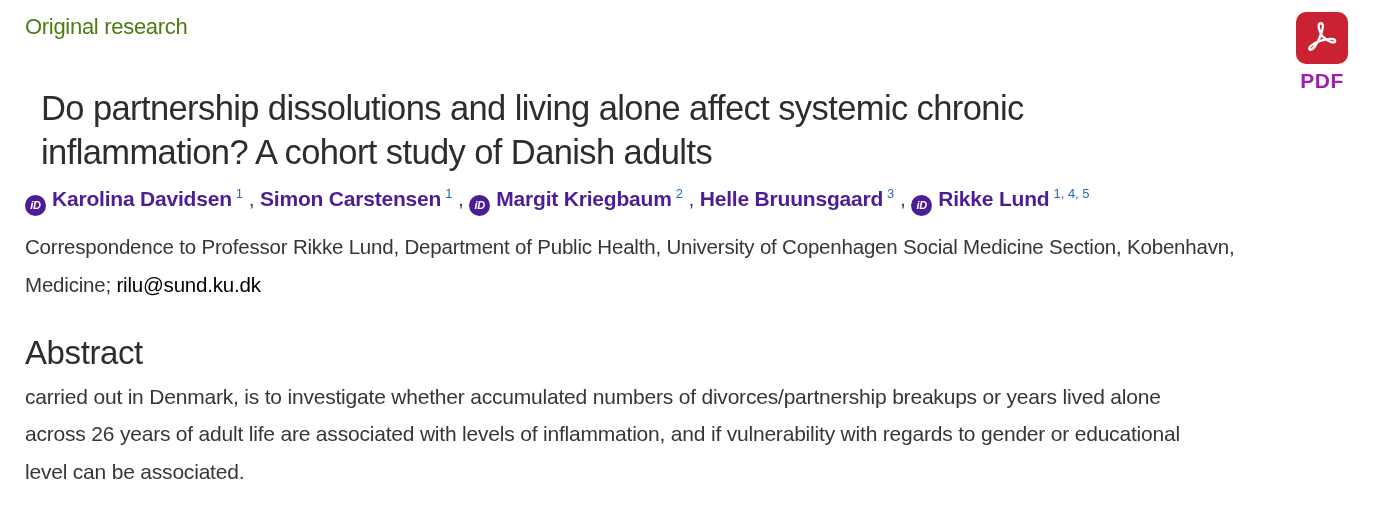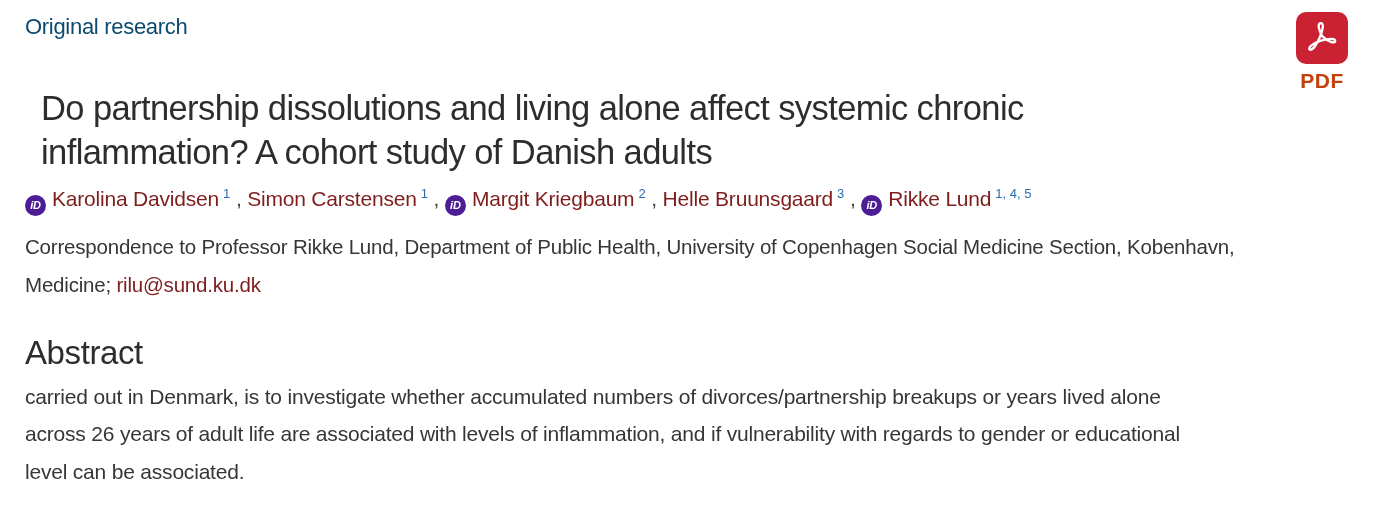--- a/index.html
+++ b/index.html
@@ -17,21 +17,21 @@
     width: 1375px;
     height: 531px;
     background: #ffffff;
   }
   .kicker {
     position: absolute;
     left: 25px;
     top: 14px;
     font-size: 22px;
     letter-spacing: -0.3px;
-    color: #0c4a6e;
+    color: #4d7c0f;
   }
   .title {
     position: absolute;
     left: 25px;
     top: 70px;
     margin: 16px;
     font-size: 34.5px;
     font-weight: 400;
     letter-spacing: -0.6px;
     line-height: 44px;
@@ -41,23 +41,24 @@
   .authors {
     position: absolute;
     left: 25px;
     top: 186px;
     font-size: 21px;
     letter-spacing: -0.2px;
     color: #444444;
     white-space: nowrap;
   }
   .author-link {
-    color: #7f1d1d;
+    color: #4c1d95;
     text-decoration: none;
     cursor: pointer;
+    font-weight: bold;
   }
   .orcid-badge {
     display: inline-block;
     width: 21px;
     height: 21px;
     border-radius: 50%;
     background: #4c1d95;
     color: #ffffff;
     font-size: 11px;
     font-weight: 700;
@@ -79,21 +80,21 @@
     position: absolute;
     left: 25px;
     top: 228px;
     font-size: 20.5px;
     letter-spacing: -0.2px;
     line-height: 38px;
     color: #363636;
   }
   .corr .cline { display: block; }
   .email-link {
-    color: #7f1d1d;
+    color: #000000;
     text-decoration: none;
     cursor: pointer;
   }
   .pdf-block {
     position: absolute;
     top: 12px;
     right: 18px;
     width: 70px;
     text-align: center;
     cursor: pointer;
@@ -106,21 +107,21 @@
     border-radius: 10px;
     display: flex;
     align-items: center;
     justify-content: center;
   }
   .pdf-label {
     margin-top: 5px;
     font-size: 21px;
     font-weight: 600;
     letter-spacing: 0.5px;
-    color: #c2410c;
+    color: #a21caf;
   }
   .abstract-heading {
     position: absolute;
     left: 25px;
     top: 334px;
     margin: 0;
     font-size: 33px;
     font-weight: 500;
     letter-spacing: -0.4px;
     color: #2d2d2d;

